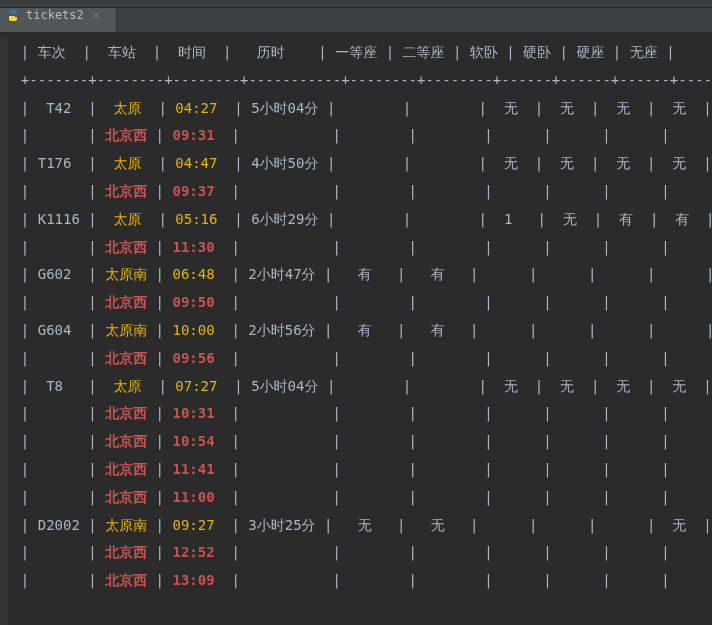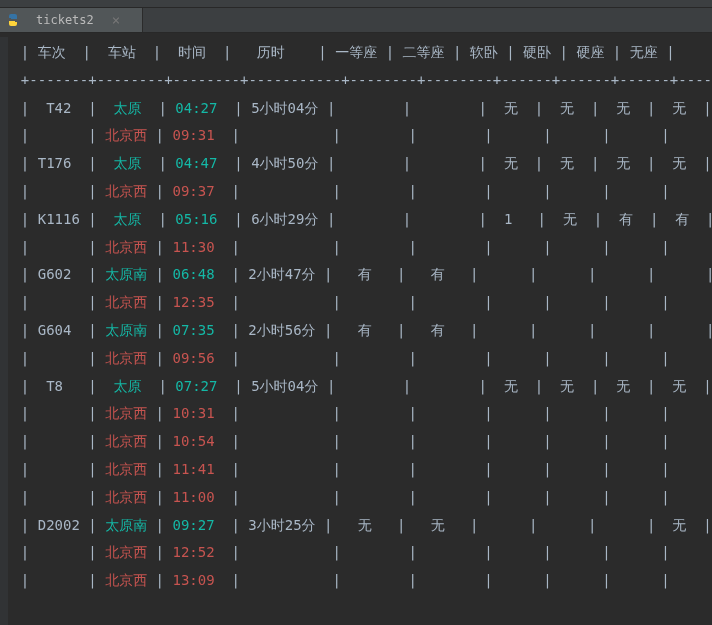--- a/index.html
+++ b/index.html
@@ -21,23 +21,22 @@
   .tabbar {
     display: flex;
     align-items: center;
     height: 24px;
     background: #3c3f41;
     border-bottom: 1px solid #282828;
     font-size: 12px;
   }
   .tab {
     display: flex;
-    align-items: center;
-    gap: 12px;
-    padding: 0 22px 0 6px;
+    gap: 2px;
+    padding: 0 16px 0 6px;
     height: 100%;
     background: #515658;
     color: #bbb;
     border-right: 1px solid #2b2b2b;
   }
   .tab .close {
     margin-left: 6px;
     color: #777;
     font-size: 14px;
     line-height: 1;
@@ -61,24 +60,24 @@
     width:8px;
     background:#313335;
   }
   pre.row {
     margin: 4px;
     white-space: pre;
     font-family: inherit;
   }
   .hdr  { color: #a9b7c6; }
   .grn  { color: #6a8759; }  
-  .red  { color: #cc7832; }  
+  .red  { color: #cc7832; font-weight: bold; }  
   
   .red  { color: #c75450; }
-  .grn  { color: #14b8a6; }
+  .grn  { color: #eab308; }
 </style>
 </head>
 <body>
 
 <div class="topbar"></div>
 
 <div class="tabbar">
   <div class="tab">
     <span class="py-icon">
       <svg width="14" height="14" viewBox="0 0 14 14">
@@ -96,22 +95,22 @@
 <div class="console" id="console">
     <pre class="row">  |<span class="hdr"> 车次  </span>|<span class="hdr">  车站  </span>|<span class="hdr">  时间  </span>|<span class="hdr">   历时    </span>|<span class="hdr"> 一等座 </span>|<span class="hdr"> 二等座 </span>|<span class="hdr"> 软卧 </span>|<span class="hdr"> 硬卧 </span>|<span class="hdr"> 硬座 </span>|<span class="hdr"> 无座 </span>|</pre>
     <pre class="row">  +-------+--------+--------+-----------+--------+--------+------+------+------+------+</pre>
     <pre class="row">  |  T42  |  <span class="grn">太原</span>  | <span class="grn">04:27</span>  | 5小时04分 |        |        |  无  |  无  |  无  |  无  |</pre>
     <pre class="row">  |       | <span class="red">北京西</span> | <span class="red">09:31</span>  |           |        |        |      |      |      |      |</pre>
     <pre class="row">  | T176  |  <span class="grn">太原</span>  | <span class="grn">04:47</span>  | 4小时50分 |        |        |  无  |  无  |  无  |  无  |</pre>
     <pre class="row">  |       | <span class="red">北京西</span> | <span class="red">09:37</span>  |           |        |        |      |      |      |      |</pre>
     <pre class="row">  | K1116 |  <span class="grn">太原</span>  | <span class="grn">05:16</span>  | 6小时29分 |        |        |  1   |  无  |  有  |  有  |</pre>
     <pre class="row">  |       | <span class="red">北京西</span> | <span class="red">11:30</span>  |           |        |        |      |      |      |      |</pre>
     <pre class="row">  | G602  | <span class="grn">太原南</span> | <span class="grn">06:48</span>  | 2小时47分 |   有   |   有   |      |      |      |      |</pre>
-    <pre class="row">  |       | <span class="red">北京西</span> | <span class="red">12:35</span>  |           |        |        |      |      |      |      |</pre>
-    <pre class="row">  | G604  | <span class="grn">太原南</span> | <span class="grn">07:35</span>  | 2小时56分 |   有   |   有   |      |      |      |      |</pre>
+    <pre class="row">  |       | <span class="red">北京西</span> | <span class="red">09:50</span>  |           |        |        |      |      |      |      |</pre>
+    <pre class="row">  | G604  | <span class="grn">太原南</span> | <span class="grn">10:00</span>  | 2小时56分 |   有   |   有   |      |      |      |      |</pre>
     <pre class="row">  |       | <span class="red">北京西</span> | <span class="red">09:56</span>  |           |        |        |      |      |      |      |</pre>
     <pre class="row">  |  T8   |  <span class="grn">太原</span>  | <span class="grn">07:27</span>  | 5小时04分 |        |        |  无  |  无  |  无  |  无  |</pre>
     <pre class="row">  |       | <span class="red">北京西</span> | <span class="red">10:31</span>  |           |        |        |      |      |      |      |</pre>
     <pre class="row">  |       | <span class="red">北京西</span> | <span class="red">10:54</span>  |           |        |        |      |      |      |      |</pre>
     <pre class="row">  |       | <span class="red">北京西</span> | <span class="red">11:41</span>  |           |        |        |      |      |      |      |</pre>
     <pre class="row">  |       | <span class="red">北京西</span> | <span class="red">11:00</span>  |           |        |        |      |      |      |      |</pre>
     <pre class="row">  | D2002 | <span class="grn">太原南</span> | <span class="grn">09:27</span>  | 3小时25分 |   无   |   无   |      |      |      |  无  |</pre>
     <pre class="row">  |       | <span class="red">北京西</span> | <span class="red">12:52</span>  |           |        |        |      |      |      |      |</pre>
     <pre class="row">  |       | <span class="red">北京西</span> | <span class="red">13:09</span>  |           |        |        |      |      |      |      |</pre>
   </div>

